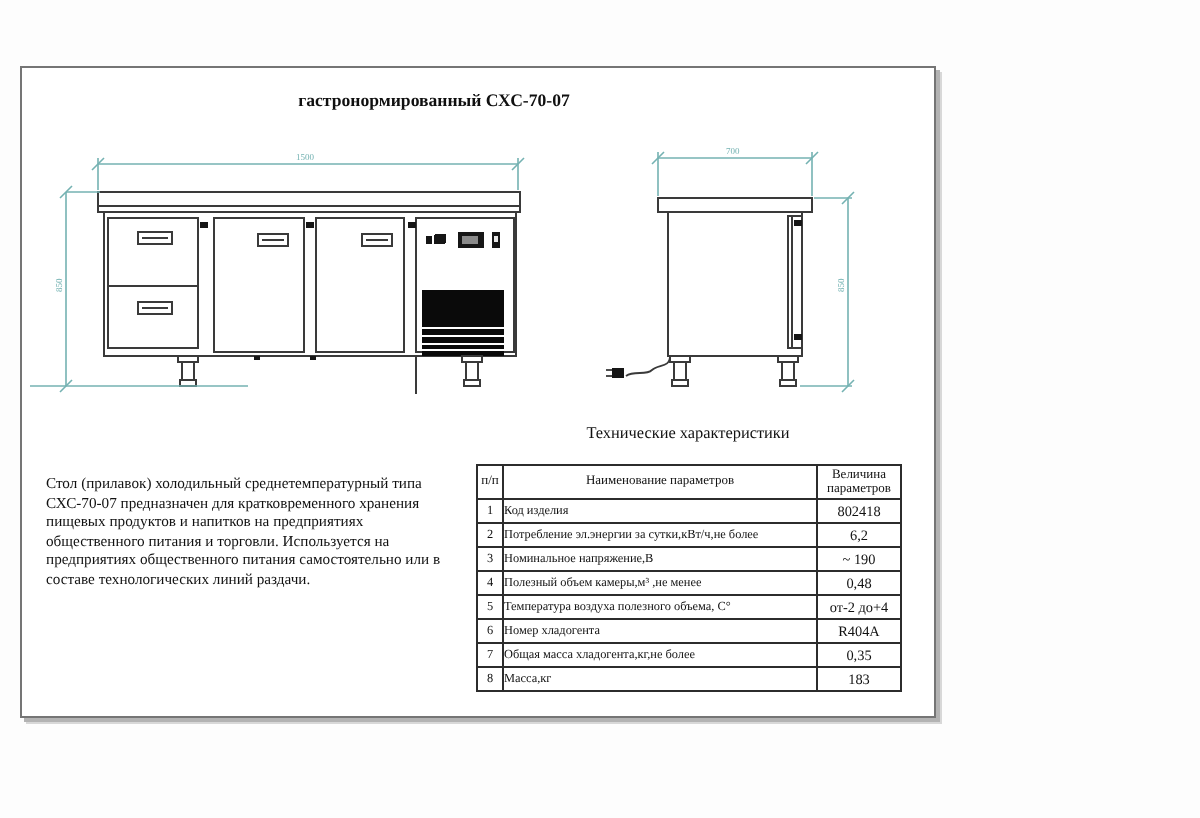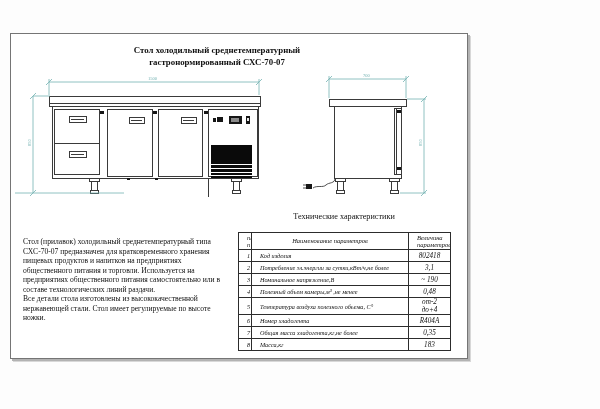--- a/index.html
+++ b/index.html
@@ -8,36 +8,35 @@
   .page{position:absolute;left:10px;top:33px;width:456px;height:324px;background:#fff;
         border:1px solid #757575;box-shadow:2px 2px 0 #b3b3b3,3px 3px 0 #d8d8d8;}
   .doc-title{position:absolute;left:0;top:11px;width:412px;text-align:center;
              font-weight:bold;font-size:8.8px;line-height:11.5px;color:#101010;}
   .drawing-svg{position:absolute;left:0;top:0;width:456px;height:324px;}
   .desc{position:absolute;left:12px;top:203px;width:206px;font-size:7.6px;line-height:9.5px;}
   .desc div{margin:0;}
   .tech{position:absolute;left:227px;top:178px;width:212px;}
   .tech-title{text-align:center;font-size:8.2px;margin:0 0 11px 0;}
   table.spec{border-collapse:collapse;table-layout:fixed;width:212px;}
-  table.spec th,table.spec td{border:1px solid #2c2c2c;padding:0 8px;overflow:hidden;font-style:italic;}
+  table.spec th,table.spec td{border:1px solid #2c2c2c;padding:0 0;overflow:hidden;}
   table.spec th{font-weight:normal;font-size:6.5px;line-height:7.5px;text-align:center;height:16px;}
   table.spec td{height:11px;}
   td.c-num{text-align:center;font-size:6.2px;width:13px;}
   td.c-name{text-align:left;font-size:6.2px;white-space:nowrap;}
   td.c-val{text-align:center;font-size:7.2px;}
   .col-num{width:13px;}.col-name{width:157px;}.col-val{width:42px;}
 </style>
 </head>
 <body>
 
 <div class="canvas">
   <div class="page">
 
     <div class="doc-title">
-      <div>Стол холодильный среднетемпературный</div>
       <div>гастронормированный СХС-70-07</div>
     </div>
 
     <svg class="drawing-svg" viewBox="0 0 456 324">
 
       <g stroke="#3a3a3a" fill="none" stroke-width="1" shape-rendering="crispEdges">
 
         <rect x="38" y="62" width="211" height="10" fill="#fff"></rect>
         <line x1="38" y1="69" x2="249" y2="69"></line>
 
@@ -161,21 +160,20 @@
         <line x1="413" y1="65" x2="413" y2="159"></line>
         <line x1="410" y1="68" x2="416" y2="62"></line>
         <line x1="410" y1="162" x2="416" y2="156"></line>
         <line x1="389" y1="159" x2="415" y2="159"></line>
         <text x="411" y="112" transform="rotate(-90 411 112)" font-size="4.5" fill="#74b2b2" stroke="none">850</text>
       </g>
     </svg>
 
     <div class="desc">
       <div>Стол (прилавок)  холодильный среднетемпературный типа СХС-70-07   предназначен  для  кратковременного хранения пищевых продуктов и напитков на предприятиях общественного питания и торговли. Используется на предприятиях общественного питания самостоятельно или в составе технологических линий раздачи.</div>
-      <div>Все детали стола изготовлены из высококачественной нержавеющей стали. Стол имеет регулируемые по высоте ножки.</div>
     </div>
 
     <div class="tech">
       <div class="tech-title">Технические характеристики</div>
       <table class="spec">
         <colgroup>
             <col class="col-num">
             <col class="col-name">
             <col class="col-val">
           </colgroup>
@@ -188,21 +186,21 @@
         </thead>
         <tbody>
           <tr>
             <td class="c-num">1</td>
             <td class="c-name">Код изделия</td>
             <td class="c-val">802418</td>
           </tr>
           <tr>
             <td class="c-num">2</td>
             <td class="c-name">Потребление эл.энергии за сутки,кВт/ч,не более</td>
-            <td class="c-val">3,1</td>
+            <td class="c-val">6,2</td>
           </tr>
           <tr>
             <td class="c-num">3</td>
             <td class="c-name">Номинальное напряжение,В</td>
             <td class="c-val">~ 190</td>
           </tr>
           <tr>
             <td class="c-num">4</td>
             <td class="c-name">Полезный объем камеры,м³ ,не менее</td>
             <td class="c-val">0,48</td>

